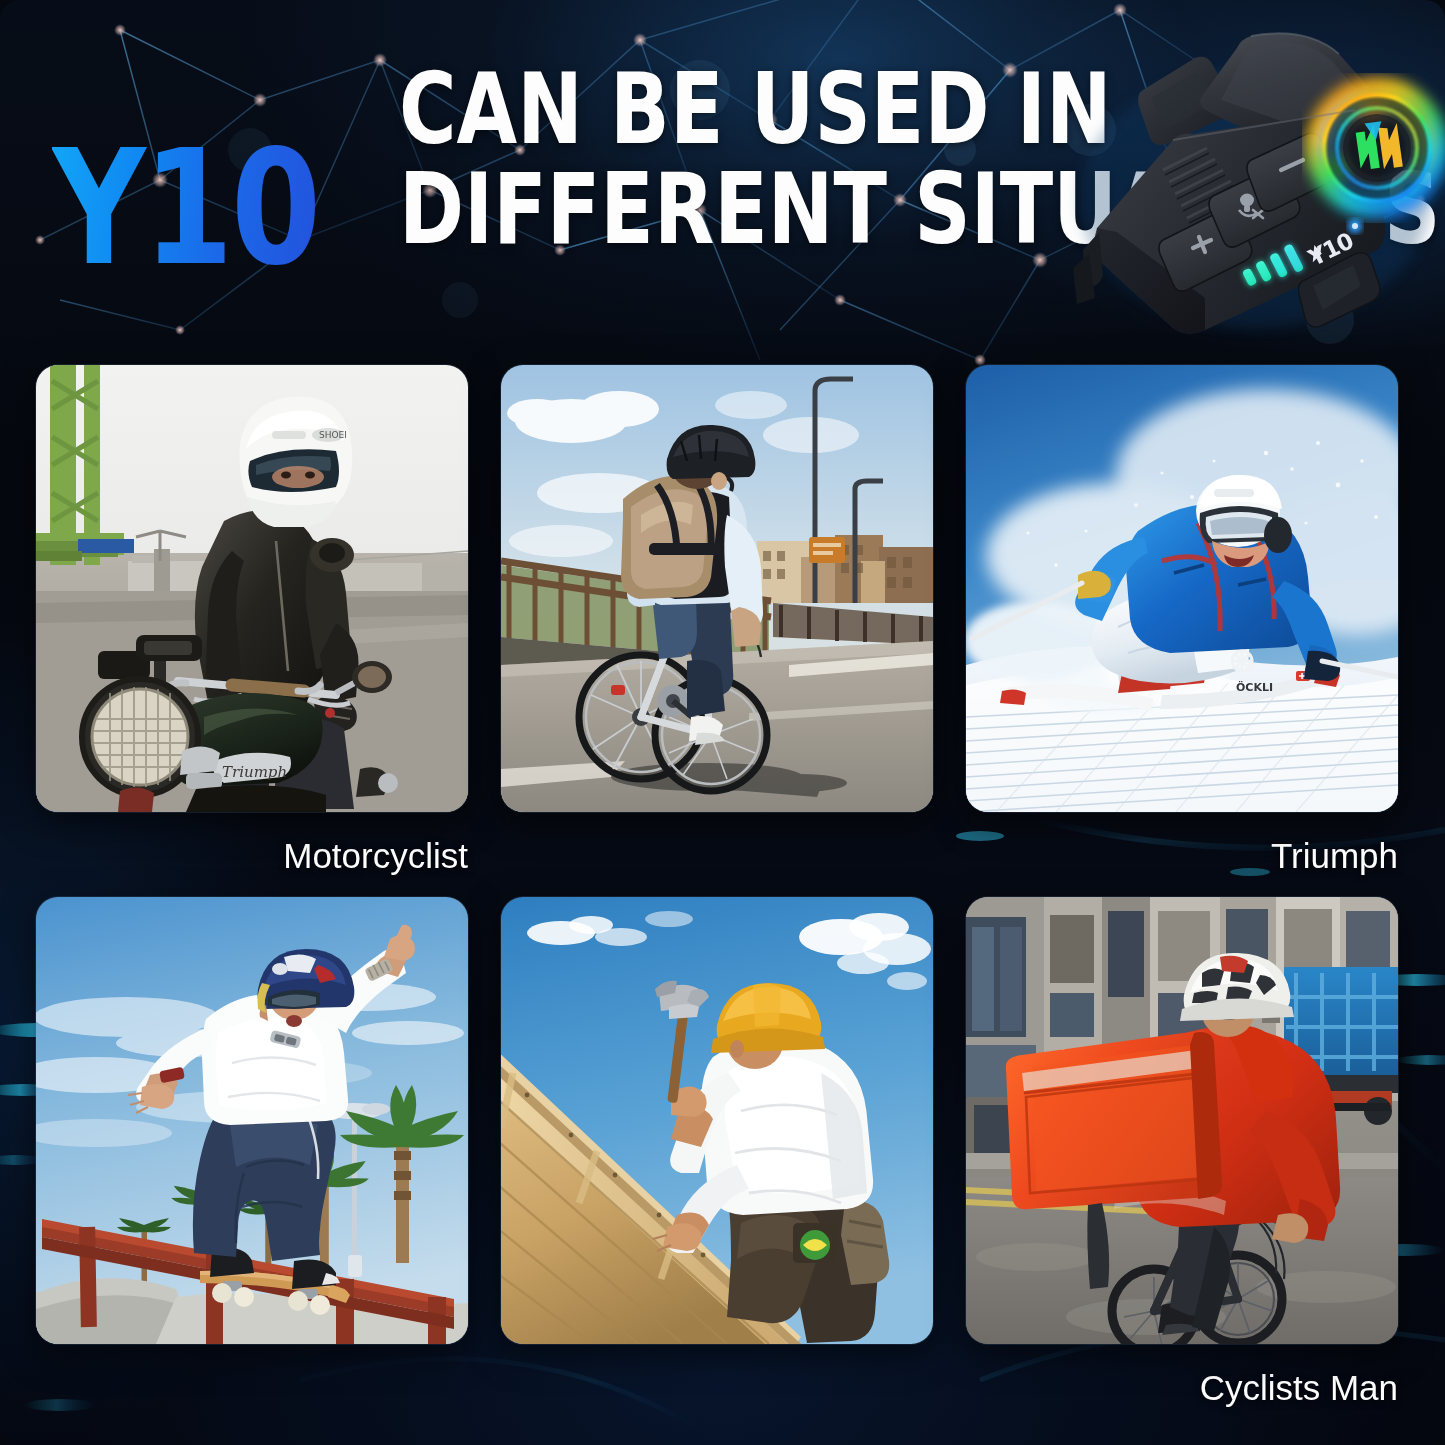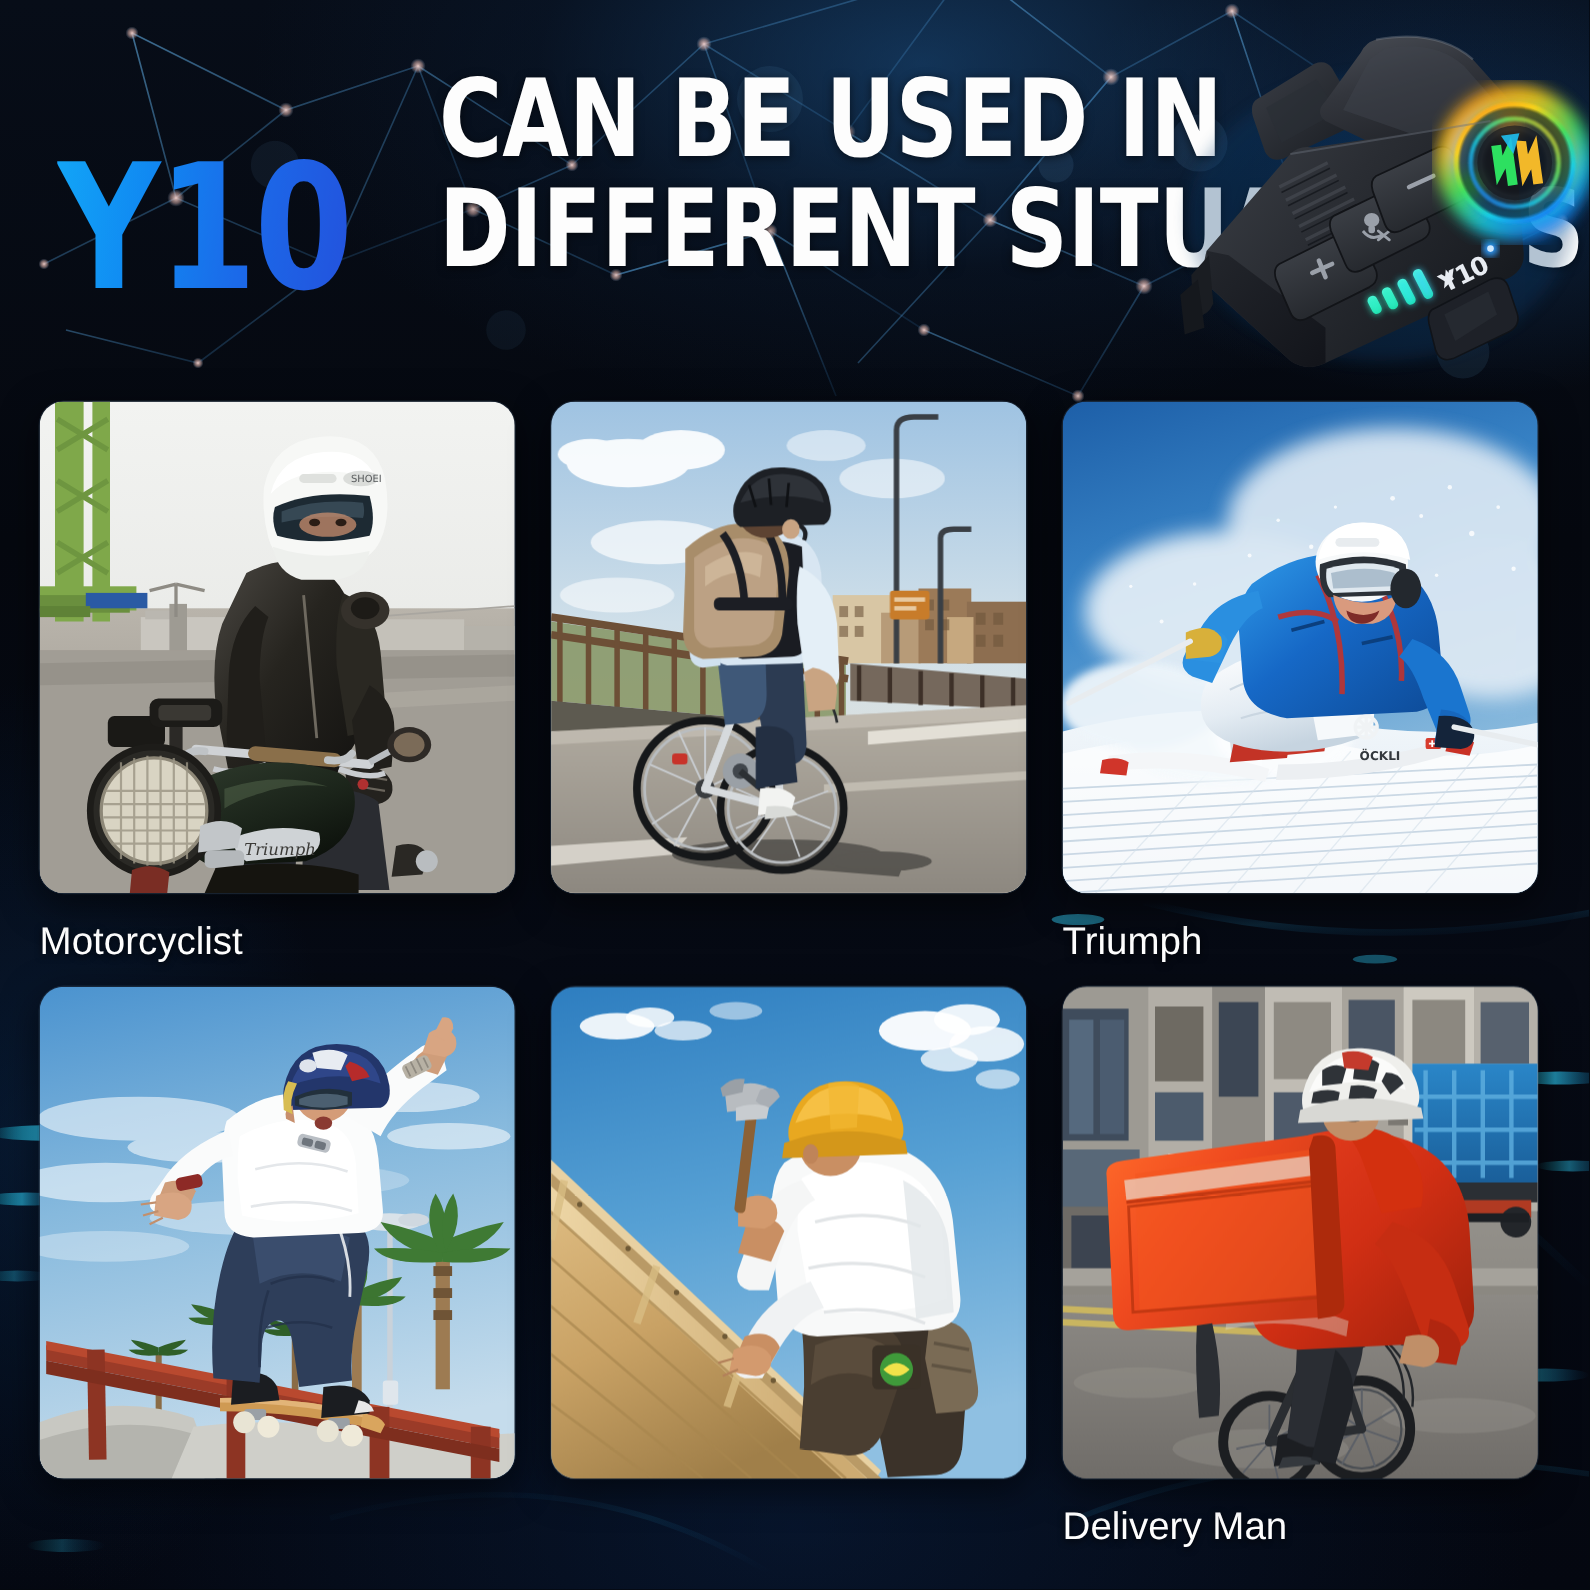--- a/index.html
+++ b/index.html
@@ -12,20 +12,21 @@
   }
   #stage{
     position:absolute;inset:0;width:1445px;height:1445px;
     background:
       radial-gradient(ellipse 780px 420px at 58% 4%, rgba(28,84,140,.55) 0%, rgba(12,34,62,.28) 45%, rgba(4,8,16,0) 78%),
       radial-gradient(ellipse 520px 300px at 92% 10%, rgba(22,72,128,.45) 0%, rgba(6,16,32,0) 72%),
       radial-gradient(ellipse 900px 500px at 50% 96%, rgba(10,34,70,.50) 0%, rgba(4,8,16,0) 75%),
       radial-gradient(ellipse 400px 600px at 2% 72%, rgba(10,48,92,.40) 0%, rgba(4,8,16,0) 70%),
       linear-gradient(180deg,#070d18 0%,#05080f 34%,#060a14 62%,#040710 100%);
     overflow:hidden;
+    border-radius:20px;
   }
 
   
   .mesh{position:absolute;top:0;left:0;width:1445px;height:400px;opacity:.95;}
   .streaks{position:absolute;inset:0;pointer-events:none;}
 
   
   .headline{position:absolute;left:52px;top:62px;width:1080px;}
   .hl-row{display:flex;align-items:flex-end;gap:22px;}
   .y10{
@@ -64,21 +65,21 @@
   }
   .cell{width:432px;}
   .tile{
     width:432px;height:447px;border-radius:22px;overflow:hidden;
     position:relative;
     box-shadow:0 0 0 1px rgba(120,170,220,.14), 0 10px 34px rgba(0,0,0,.55);
     background:#1b2430;
   }
   .tile svg{display:block;width:100%;height:100%;}
   .caption{
-    text-align:left;color:#ffffff;
+    text-align:right;color:#ffffff;
     font-size:35px;line-height:1.1;
     padding-top:25px;padding-bottom:10px;
     font-family:"Liberation Sans",sans-serif;
     text-shadow:0 2px 7px rgba(0,0,0,.75);
   }
   .row2{margin-top:11px;}
 </style>
 </head>
 <body>
 
@@ -1330,17 +1331,17 @@
               <path d="M228 96 q14 -4 24 0 l-2 10 -24 0 z"></path>
               <path d="M262 90 q14 -2 24 4 l-4 10 -22 -2 z"></path>
             </g>
             <path d="M254 60 q16 -4 28 4 l-4 12 -22 -2 z" fill="#c43a2c"></path>
             <path d="M216 112 q54 -20 110 -2 l2 10 -114 4 z" fill="#d8d8d4"></path>
           </g>
 
           <path d="M312 318 q24 -6 30 10 q2 16 -14 18 l-22 -4 z" fill="#c08f68"></path>
         </svg>
       </div>
-      <div class="caption">Delivery Man</div>
+      <div class="caption">Cyclists Man</div>
     </div>
 
   </div>
 </div>
 
 </body></html>

